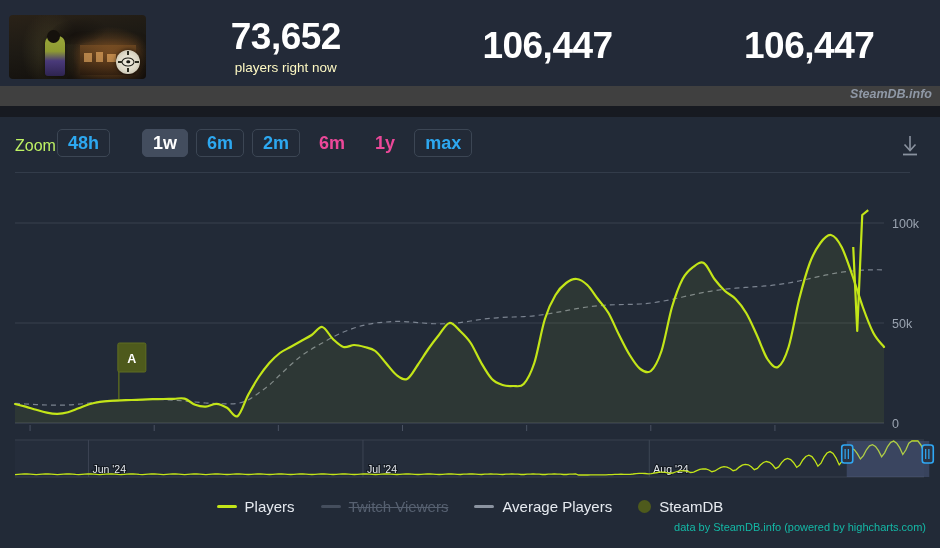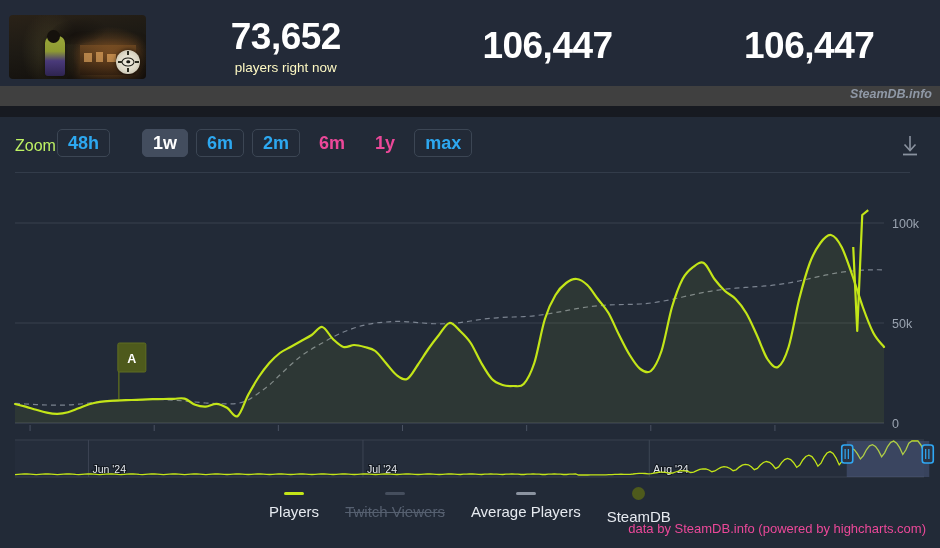--- a/index.html
+++ b/index.html
@@ -127,30 +127,30 @@
 
   .axis-lbl { font-size: 12.5px; fill: #9aa3b0; font-family: "Liberation Sans", sans-serif; }
   .xaxis-lbl { font-size: 13px; fill: #c2c9d4; font-family: "Liberation Sans", sans-serif; }
   .nav-lbl { font-size: 10.5px; fill: #e4e8ee; font-family: "Liberation Sans", sans-serif; }
 
   
   .legend {
     position: absolute; left: 0; top: 375px; width: 940px; height: 28px;
     display: flex; justify-content: center; align-items: center; gap: 26px;
   }
-  .leg-item { display: flex; align-items: center; gap: 8px; cursor: pointer; flex-direction: column; }
+  .leg-item { display: flex; align-items: center; gap: 8px; cursor: pointer; }
   .leg-swatch-line { width: 20px; height: 3px; border-radius: 2px; }
   .leg-swatch-dot { width: 13px; height: 13px; border-radius: 50%; }
   .leg-text { font-size: 15px; color: #e6eaf0; }
   .leg-item.off .leg-text { color: #566070; text-decoration: line-through; }
   .leg-item.off .leg-swatch-line { background: #454e5d !important; }
 
   .credits {
     position: absolute; right: 14px; top: 404px;
-    font-size: 13px; color: #ec4899;
+    font-size: 11px; color: #14b8a6;
   }
 </style>
 </head>
 <body>
 
 <div id="app">
 
   <div class="stats-panel">
 
     <div class="capsule-wrap">

